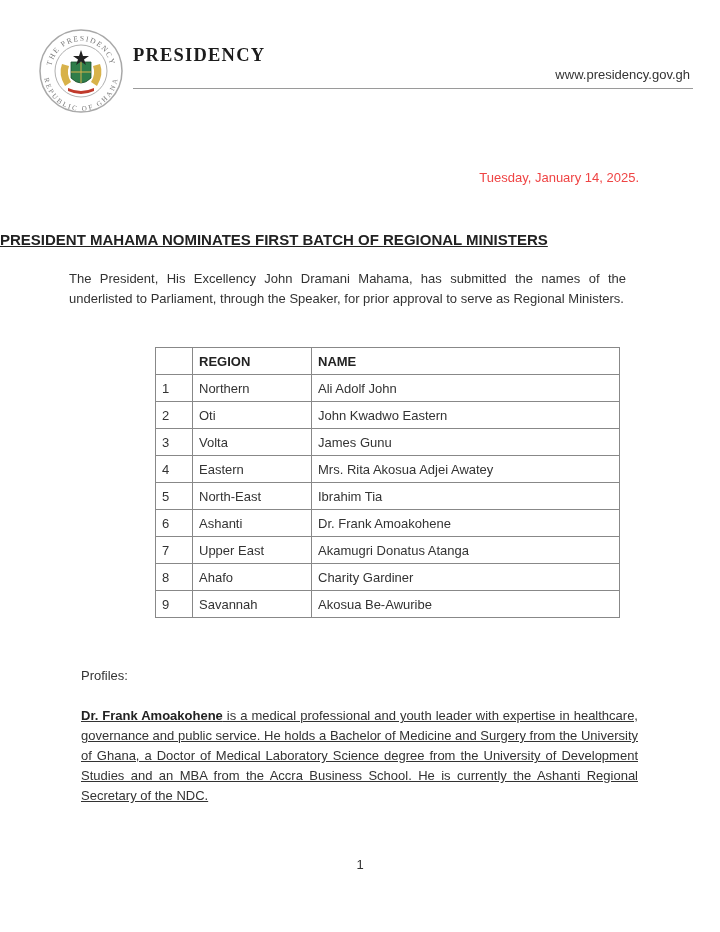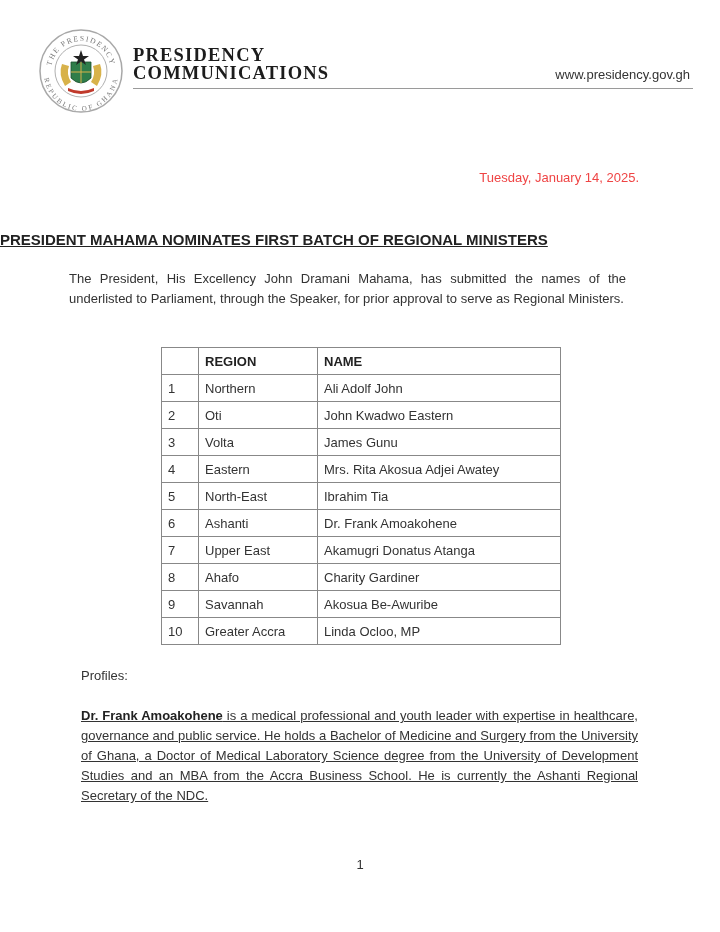--- a/index.html
+++ b/index.html
@@ -26,21 +26,21 @@
   }
   .title {
     position: absolute; left: 0; width: 720px; top: 231px; 
     font-size: 15px; font-weight: bold; text-decoration: underline; color: #222;
   }
   .intro {
     position: absolute; left: 69px; width: 557px; top: 269px;
     font-size: 13px; line-height: 20px; text-align: justify; color: #333;
   }
   table.ministers {
-    position: absolute; left: 161px; top: 347px; width: 400px;
+    position: absolute; left: 155px; top: 347px; width: 465px;
     border-collapse: collapse; font-size: 13px; color: #333;
   }
   table.ministers td, table.ministers th {
     border: 1px solid #888; height: 26px; padding: 0 6px; text-align: left; vertical-align: middle;
   }
   table.ministers th { font-weight: bold; color: #222; }
   .c-no { width: 24px; }
   .c-region { width: 106px; }
   .profiles-label {
     position: absolute; left: 81px; top: 668px; font-size: 13px; color: #333;
@@ -80,21 +80,20 @@
     <line x1="33" y1="44" x2="53" y2="44" stroke="#d8b24a" stroke-width="1"></line>
 
     <polygon points="43,22 45,28 51,28 46,31.5 48,37 43,33.5 38,37 40,31.5 35,28 41,28" fill="#222"></polygon>
 
     <path d="M30 60 Q43 66 56 60 L56 63 Q43 69 30 63 Z" fill="#c0392b"></path>
   </svg>
 </div>
 
 <div class="brand">
   <div>PRESIDENCY</div>
-  <div>COMMUNICATIONS</div>
 </div>
 <div class="header-rule"></div>
 <div class="website">www.presidency.gov.gh</div>
 
 <div class="date">Tuesday, January 14, 2025.</div>
 <div class="title">PRESIDENT MAHAMA NOMINATES FIRST BATCH OF REGIONAL MINISTERS</div>
 <div class="intro">The President, His Excellency John Dramani Mahama, has submitted the names of the underlisted to Parliament, through the Speaker, for prior approval to serve as Regional Ministers.</div>
 
 <table class="ministers">
   <thead>
@@ -143,24 +142,19 @@
     <tr>
         <td>8</td>
         <td>Ahafo</td>
         <td>Charity Gardiner</td>
       </tr>
     <tr>
         <td>9</td>
         <td>Savannah</td>
         <td>Akosua Be-Awuribe</td>
       </tr>
-    <tr>
-        <td>10</td>
-        <td>Greater Accra</td>
-        <td>Linda Ocloo, MP</td>
-      </tr>
   </tbody>
 </table>
 
 <div class="profiles-label">Profiles:</div>
 <div class="profile"><b>Dr. Frank Amoakohene</b><span> is a medical professional and youth leader with expertise in healthcare, governance and public service. He holds a Bachelor of Medicine and Surgery from the University of Ghana, a Doctor of Medical Laboratory Science degree from the University of Development Studies and an MBA from the Accra Business School. He is currently the Ashanti Regional Secretary of the NDC.</span></div>
 
 <div class="page-num">1</div>
 
 </body></html>

